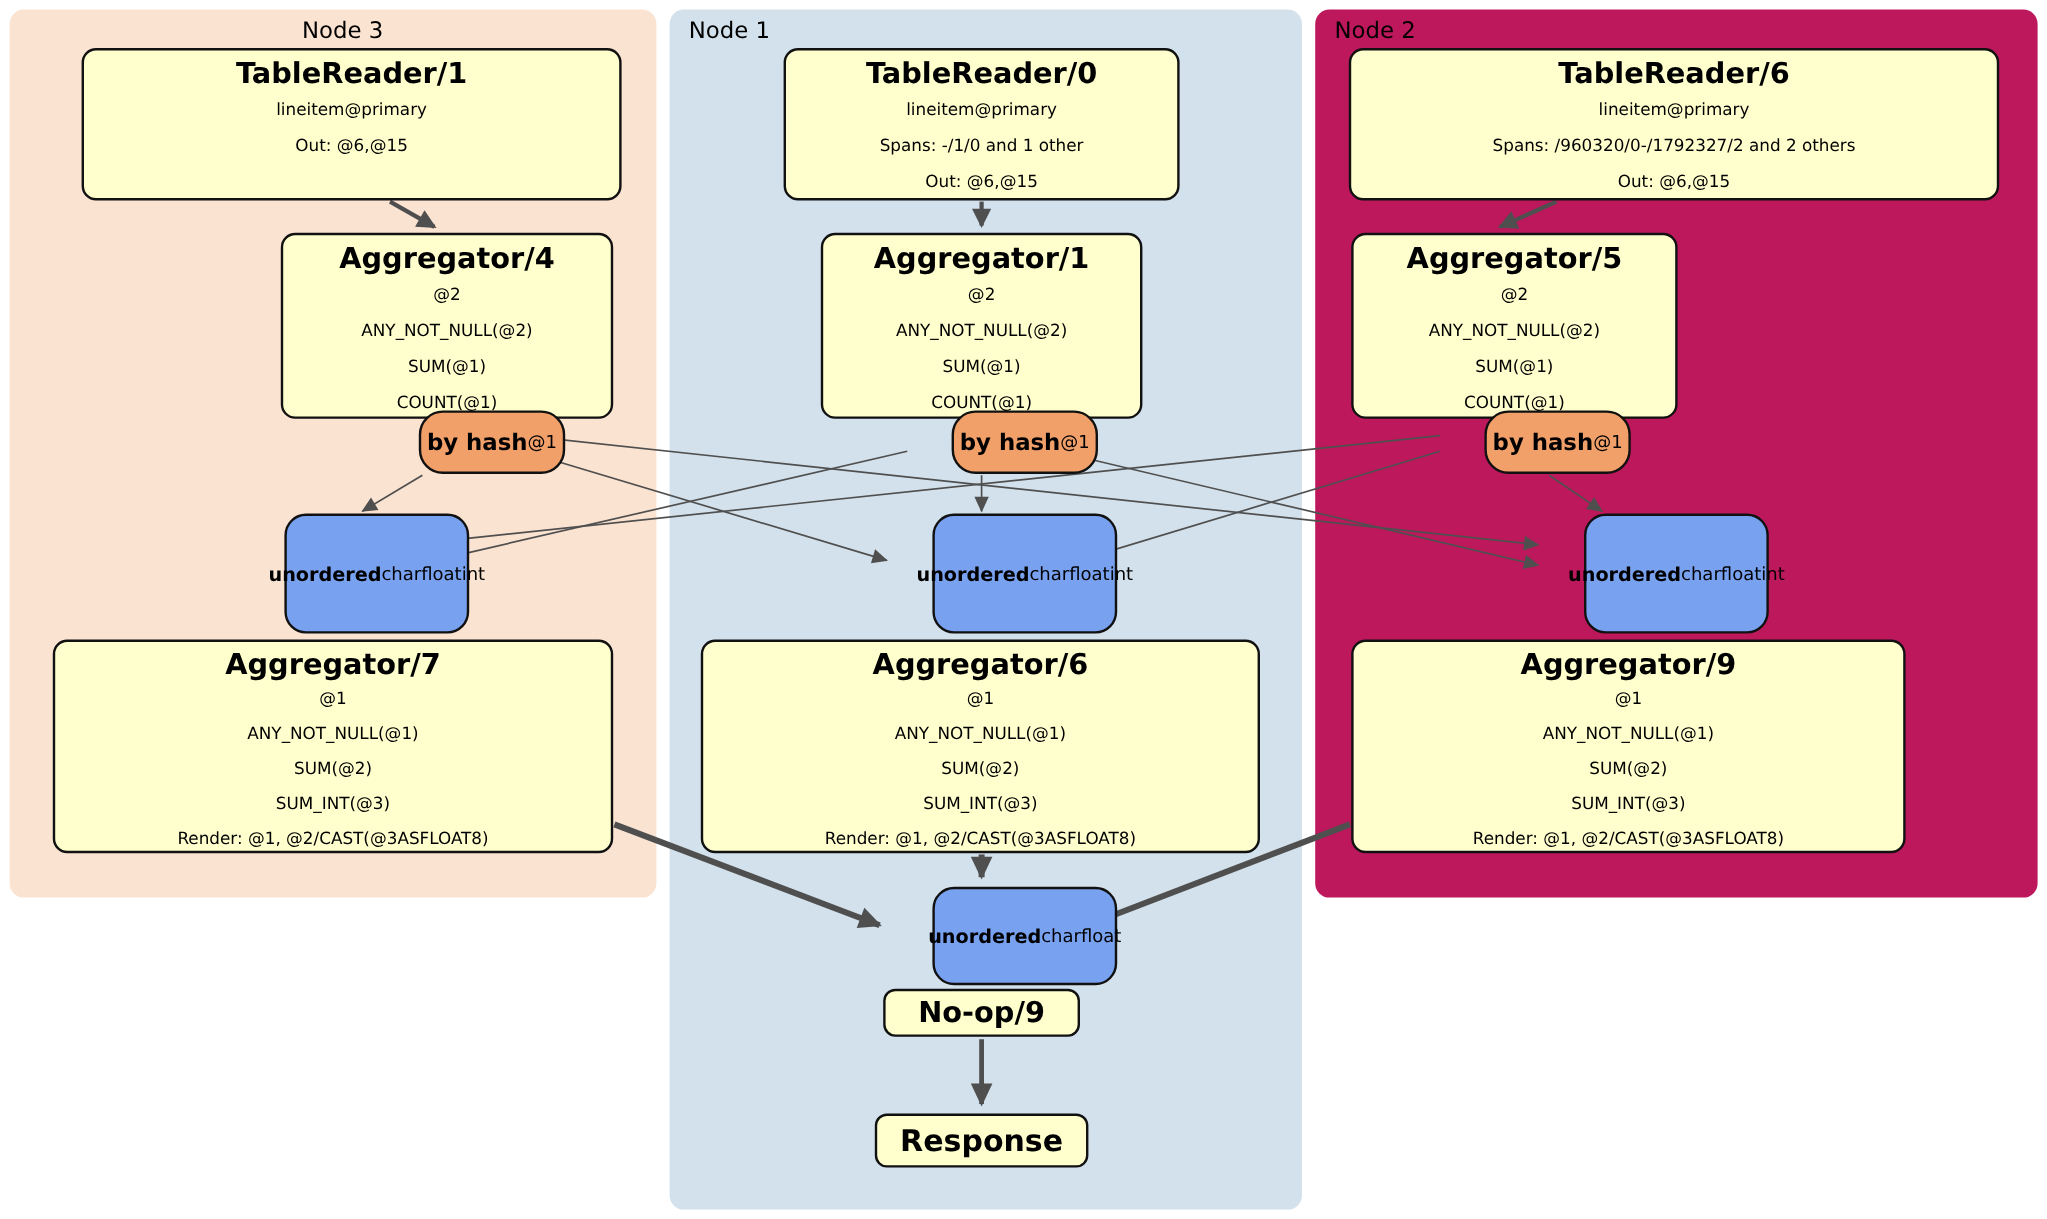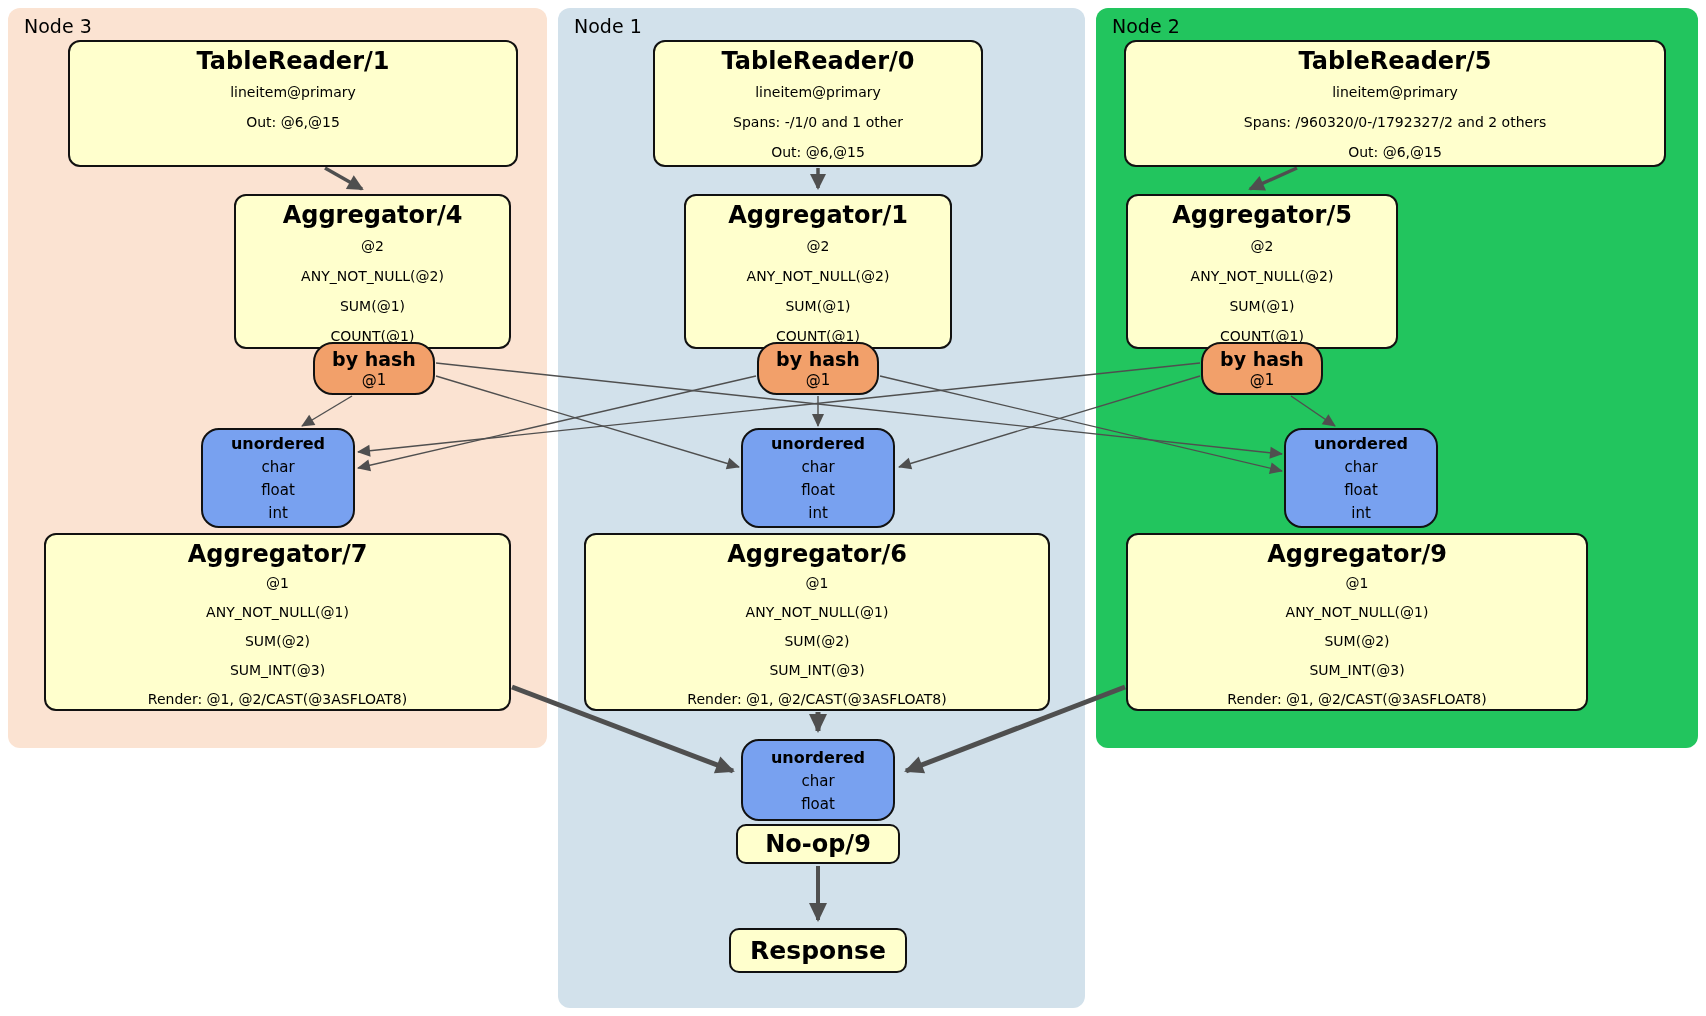--- a/index.html
+++ b/index.html
@@ -3,40 +3,40 @@
 <meta charset="utf-8">
 <style>
   html,body{margin:0;padding:0;background:#ffffff;}
   #stage{
     position:relative;width:1706px;height:1016px;overflow:hidden;
     font-family:"DejaVu Sans","Liberation Sans",sans-serif;color:#000;
     background:#ffffff;
   }
   .region{position:absolute;border-radius:12px;}
   .region .rlabel{padding:7px 0 0 16px;font-size:19px;color:#000;}
-  #region-node3{left:8px;top:8px;width:539px;height:740px;background:#fbe3d2;}
+  #region-node3{left:8px;top:8px;width:539px;height:740px;background:#fbe3d2;text-align:center;}
   #region-node1{left:558px;top:8px;width:527px;height:1000px;background:#d2e1eb;}
-  #region-node2{left:1096px;top:8px;width:602px;height:740px;background:#22c55e;}
+  #region-node2{left:1096px;top:8px;width:602px;height:740px;background:#be185d;}
 
   svg.edges{position:absolute;left:0;top:0;}
 
   .gbox{
     position:absolute;background:#ffffcd;border:2px solid #111;border-radius:12px;
     display:flex;flex-direction:column;align-items:center;justify-content:flex-start;
     box-sizing:border-box;padding-top:4px;text-align:right;white-space:nowrap;
   }
   .gbox .bt{font-weight:bold;font-size:24px;line-height:31px;}
   .gbox .bl{font-size:14px;line-height:30px;}
   .gbox.tight .bt{line-height:30px;}
   .gbox.tight .bl{line-height:29px;}
 
   .pill{
     position:absolute;border:2px solid #111;border-radius:18px;
-    display:flex;flex-direction:column;align-items:center;justify-content:center;
-    box-sizing:border-box;text-align:center;white-space:nowrap;
+    display:flex;flex-direction:row;align-items:center;justify-content:center;
+    box-sizing:border-box;text-align:center;white-space:nowrap;margin-left:36px;
   }
   .pill.hash{background:#f2a06a;border-radius:20px;}
   .pill.hash .pt{font-weight:bold;font-size:19px;line-height:24px;}
   .pill.hash .pl{font-size:15px;line-height:19px;}
   .pill.un{background:#78a1f0;}
   .pill.un .pt{font-weight:bold;font-size:16px;line-height:25px;}
   .pill.un .pl{font-size:15px;line-height:23px;}
 
   .mini{
     position:absolute;background:#ffffcd;border:2px solid #111;border-radius:10px;
@@ -98,21 +98,21 @@
     <div class="bl">lineitem@primary</div>
     <div class="bl">Out: @6,@15</div>
   </div>
   <div class="gbox" style="left:653px;top:40px;width:330px;height:127px">
     <div class="bt">TableReader/0</div>
     <div class="bl">lineitem@primary</div>
     <div class="bl">Spans: -/1/0 and 1 other</div>
     <div class="bl">Out: @6,@15</div>
   </div>
   <div class="gbox" style="left:1124px;top:40px;width:542px;height:127px">
-    <div class="bt">TableReader/5</div>
+    <div class="bt">TableReader/6</div>
     <div class="bl">lineitem@primary</div>
     <div class="bl">Spans: /960320/0-/1792327/2 and 2 others</div>
     <div class="bl">Out: @6,@15</div>
   </div>
 
   <div class="gbox" style="left:234px;top:194px;width:277px;height:155px">
     <div class="bt">Aggregator/4</div>
     <div class="bl">@2</div>
     <div class="bl">ANY_NOT_NULL(@2)</div>
     <div class="bl">SUM(@1)</div>

